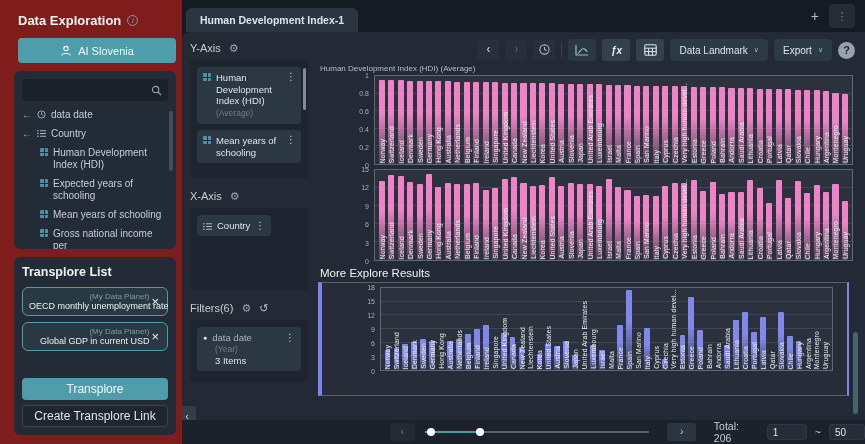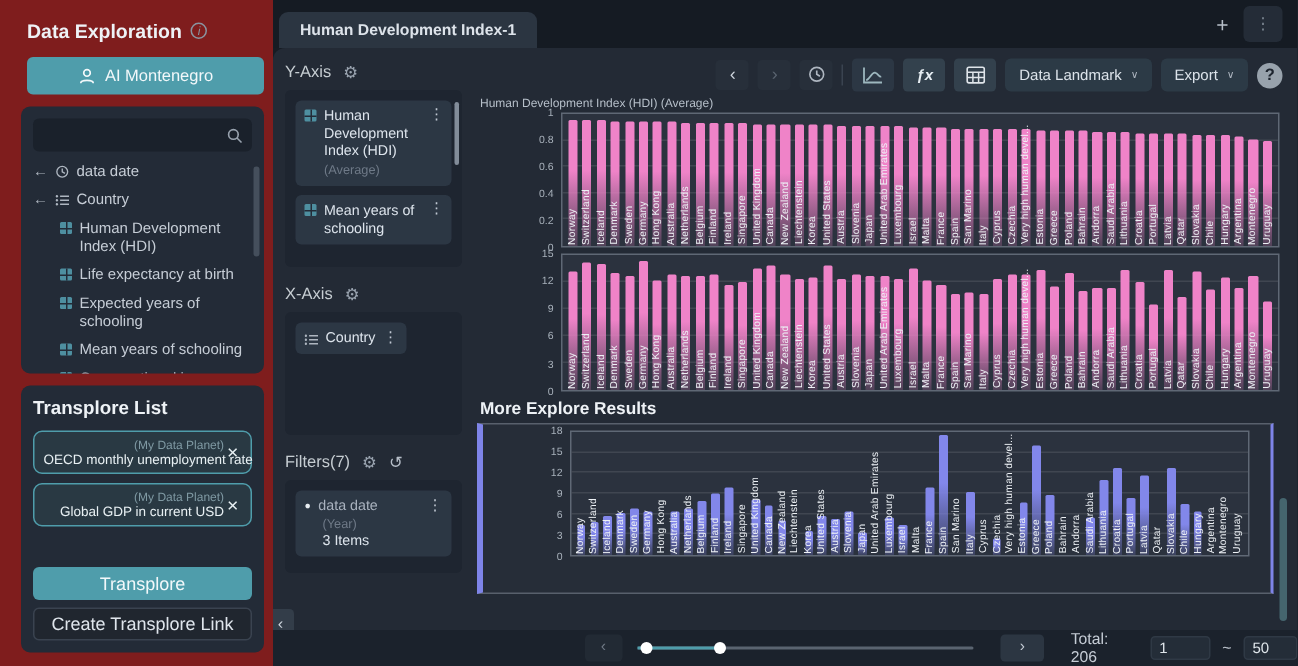--- a/index.html
+++ b/index.html
@@ -86,21 +86,21 @@
   .yaxis { width:56px; position:relative; }
   .ytick { position:absolute; right:5px; font-size:7px; color:#a7b0ba; transform:translateY(4px); }
   .plot { flex:1; position:relative; border:1px solid rgba(160,170,185,0.45); background:#2b323e; display:flex; align-items:flex-end; padding:0 2px; overflow:hidden; }
   .plot.h1 { height:90px; }
   .plot.h2 { height:92px; }
   .plot.h3 { height:84px; }
   .gridline { position:absolute; left:0; right:0; height:1px; background:rgba(255,255,255,0.10); }
   .slot { flex:1; height:100%; position:relative; }
   .bar { position:absolute; bottom:0; left:18%; right:18%; border-radius:1px 1px 0 0; }
   .cat { position:absolute; bottom:1px; left:50%; transform:translateX(-50%) rotate(180deg); writing-mode:vertical-rl; font-size:6.8px; color:#eef2f6; white-space:nowrap; letter-spacing:0.2px; }
-  .more-heading { font-size:11.5px; font-weight:bold; color:#eef2f6; margin:6px 0 3px 2px; }
+  .more-heading { font-size:11.5px; font-weight:normal; color:#eef2f6; margin:6px 0 3px 2px; }
   .more-panel { border:1px solid #58606c; border-left:4px solid #7e84e8; border-right:2px solid #7e84e8; background:#262d38; margin-right:16px; padding:4px 2px 6px 2px; height:114px; }
   .more-panel .chart-title { margin-left:6px; }
   .vscroll-thumb { position:absolute; right:7px; top:300px; width:5px; height:82px; background:#45656e; border-radius:3px; }
   .collapse-btn { position:absolute; left:-4px; top:374px; width:18px; height:22px; background:#333d49; border-radius:3px; color:#cfd6de; font-size:11px; text-align:center; line-height:21px; cursor:pointer; z-index:5; }
   
   .bottombar { height:24px; background:#1b222c; display:flex; align-items:center; font-size:10.5px; color:#c6cdd6; }
   .pg-prev { margin-left:208px; width:26px; height:18px; text-align:center; line-height:17px; color:#707a86; background:#222a34; border-radius:3px; cursor:pointer; }
   .slider { position:relative; width:238px; height:10px; margin-left:10px; cursor:pointer; }
   .slider .track { position:absolute; top:4px; left:0; right:0; height:2px; background:#5a6470; border-radius:1px; }
   .slider .range { position:absolute; top:4px; left:0; width:24%; height:2px; background:#4f9dab; }
@@ -118,21 +118,21 @@
 <div class="sidebar">
   <div class="sb-title-row">
     <div class="sb-title">Data Exploration</div>
     <div class="info-circle">i</div>
   </div>
   <div class="ai-btn">
     <svg width="12" height="12" viewBox="0 0 12 12">
       <circle cx="6" cy="3.6" r="2.2" fill="none" stroke="#f2f8fa" stroke-width="1.1"></circle>
       <path d="M1.8 10.5 C1.8 7.9 10.2 7.9 10.2 10.5" fill="none" stroke="#f2f8fa" stroke-width="1.1"></path>
     </svg>
-    <span>AI Montenegro</span>
+    <span>AI Slovenia</span>
   </div>
 
   <div class="panel fields-panel">
     <div class="search-box">
       <input type="text" style="">
       <svg width="11" height="11" viewBox="0 0 11 11">
         <circle cx="4.6" cy="4.6" r="3.2" fill="none" stroke="#98a2ae" stroke-width="1.1"></circle>
         <line x1="7" y1="7" x2="10" y2="10" stroke="#98a2ae" stroke-width="1.1"></line>
       </svg>
     </div>
@@ -156,24 +156,20 @@
           <line x1="3.4" y1="8" x2="10" y2="8" stroke="#aeb6c0" stroke-width="1.2"></line>
         </svg>
         <span>Country</span>
       </div>
       <div class="tree-row lvl1">
         <span class="grid-ic"></span>
         <span>Human Development Index (HDI)</span>
       </div>
       <div class="tree-row lvl1">
         <span class="grid-ic"></span>
-        <span>Life expectancy at birth</span>
-      </div>
-      <div class="tree-row lvl1">
-        <span class="grid-ic"></span>
         <span>Expected years of schooling</span>
       </div>
       <div class="tree-row lvl1">
         <span class="grid-ic"></span>
         <span>Mean years of schooling</span>
       </div>
       <div class="tree-row lvl1">
         <span class="grid-ic"></span>
         <span>Gross national income per</span>
       </div>
@@ -250,21 +246,21 @@
             <line x1="3.4" y1="2" x2="10" y2="2" stroke="#aeb6c0" stroke-width="1.2"></line>
             <line x1="3.4" y1="5" x2="10" y2="5" stroke="#aeb6c0" stroke-width="1.2"></line>
             <line x1="3.4" y1="8" x2="10" y2="8" stroke="#aeb6c0" stroke-width="1.2"></line>
           </svg>
           <span>Country</span>
           <span class="kebab">⋮</span>
         </div>
       </div>
 
       <div class="cfg-label" style="margin-top:8px;">
-        <span>Filters(7)</span>
+        <span>Filters(6)</span>
         <span class="gear">⚙</span>
         <span class="reset">↺</span>
       </div>
       <div class="cfg-panel f">
         <div class="filter-card">
           <div class="filter-row">
             <span class="filter-bullet">●</span>
             <span class="filter-name">data date</span>
             <span class="kebab">⋮</span>
           </div>

